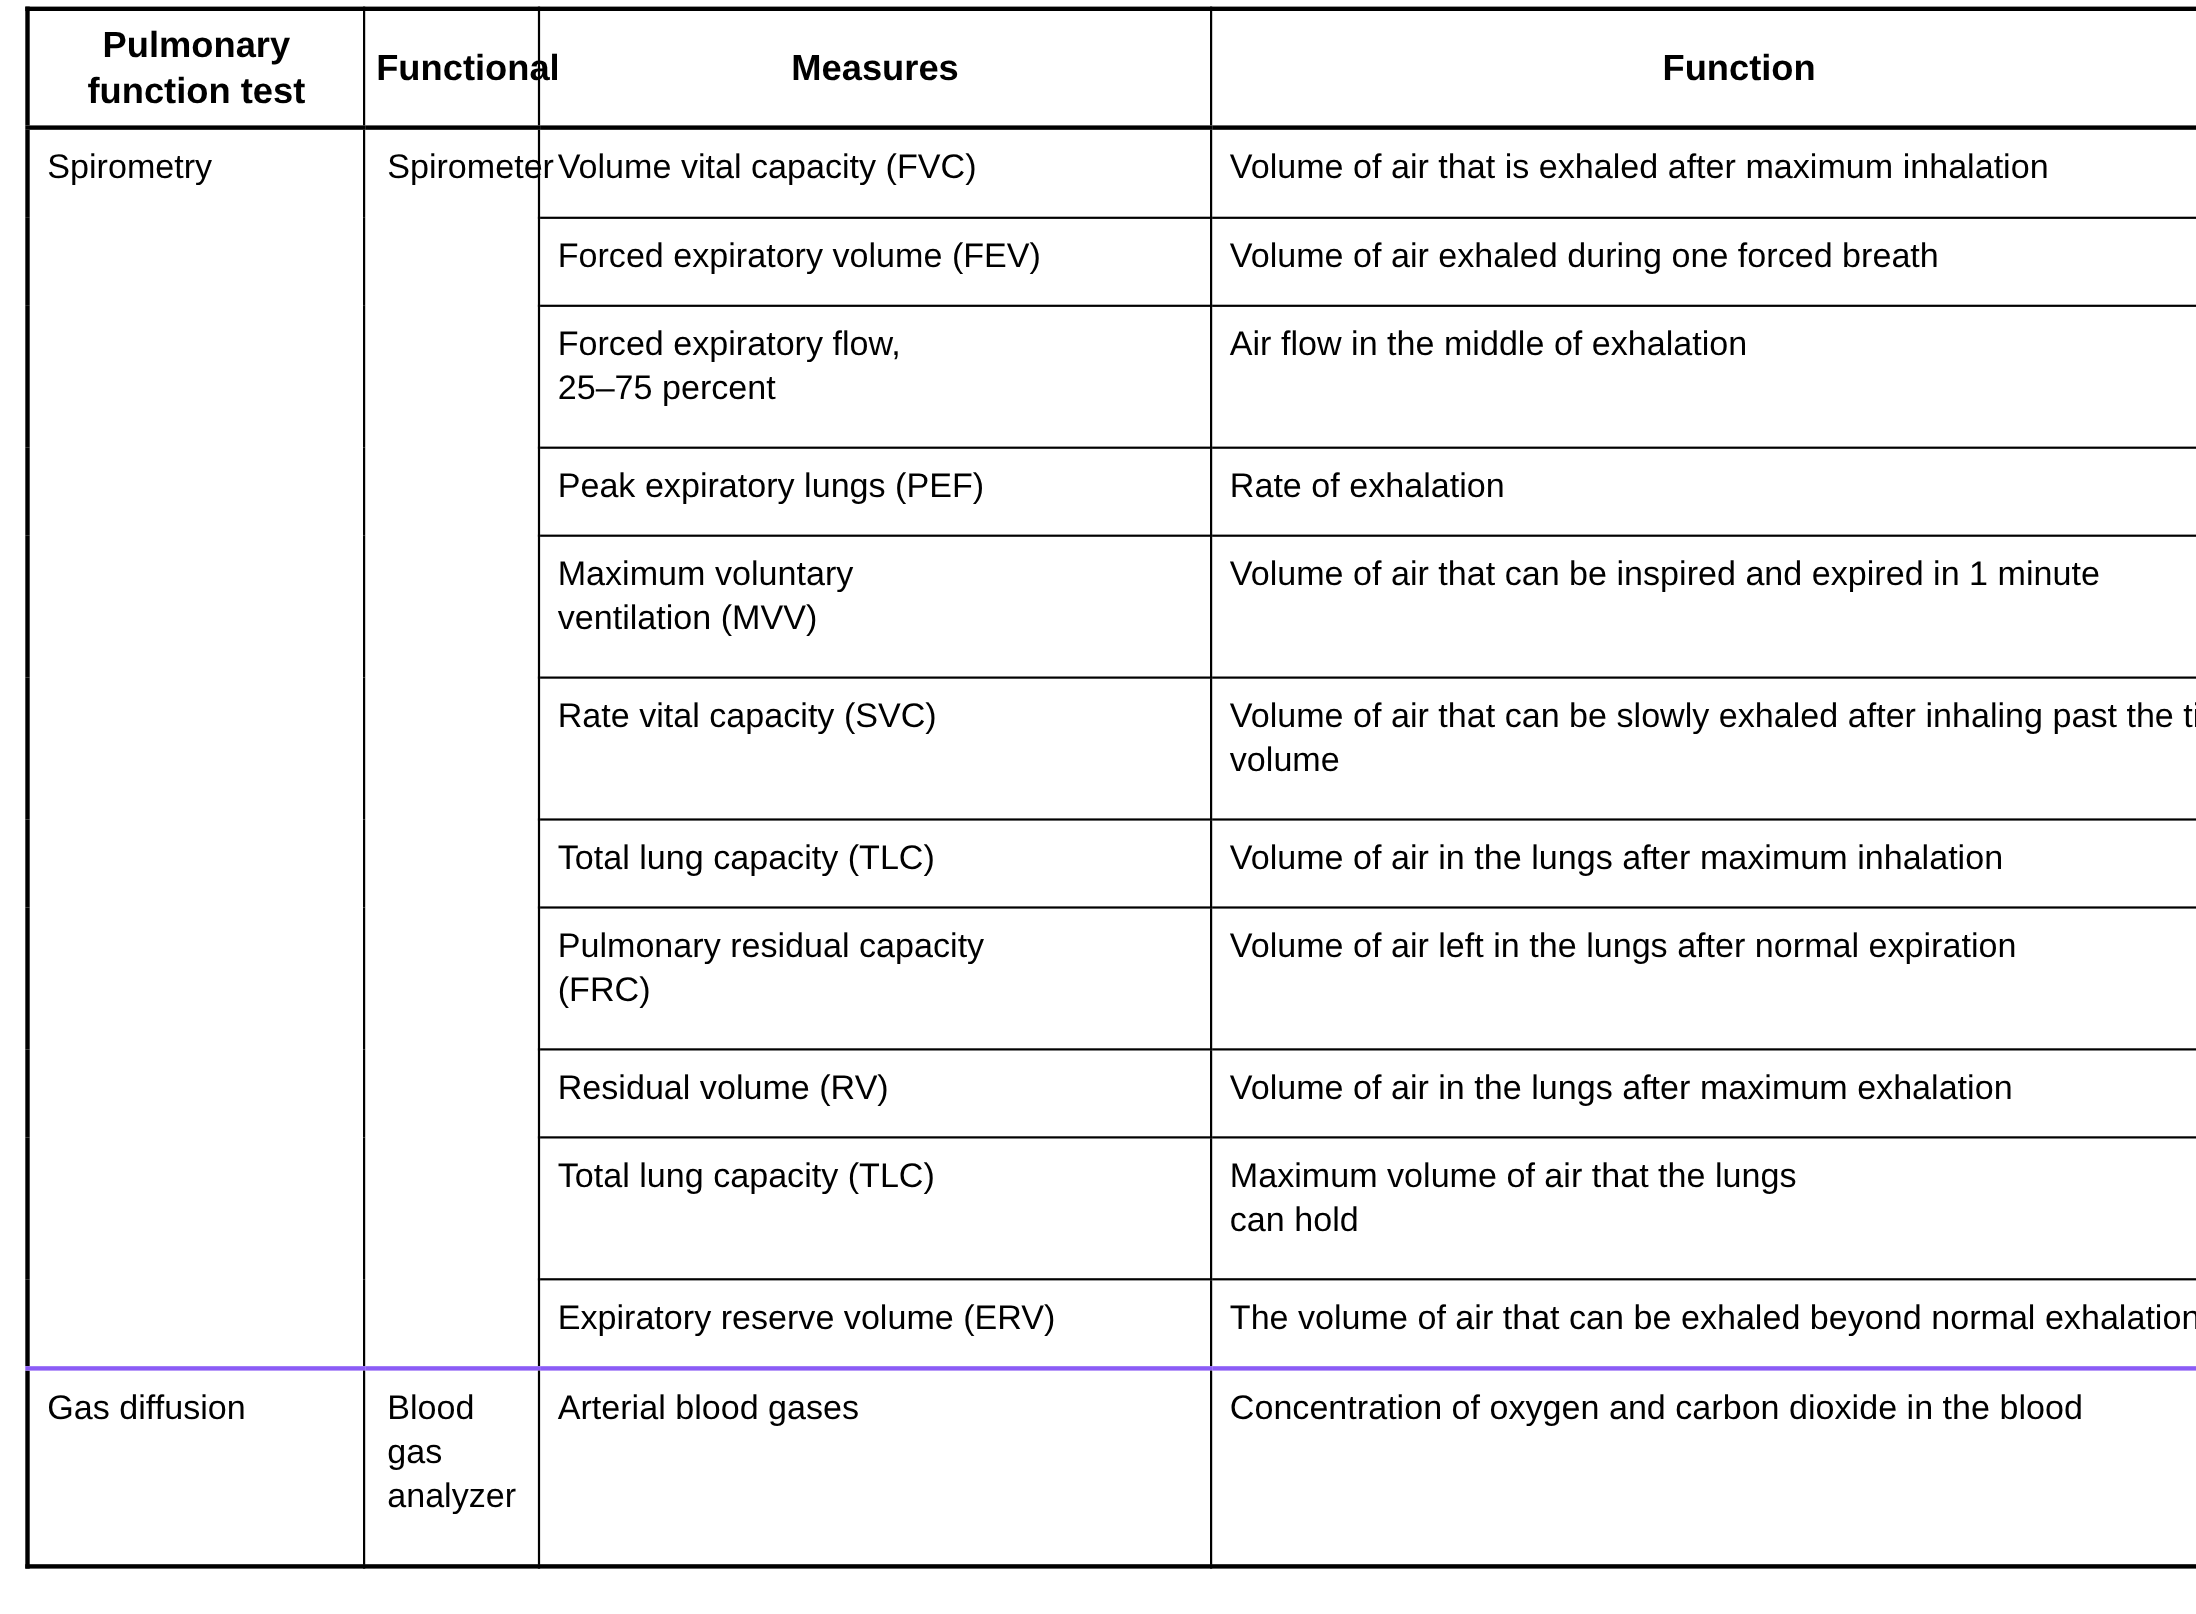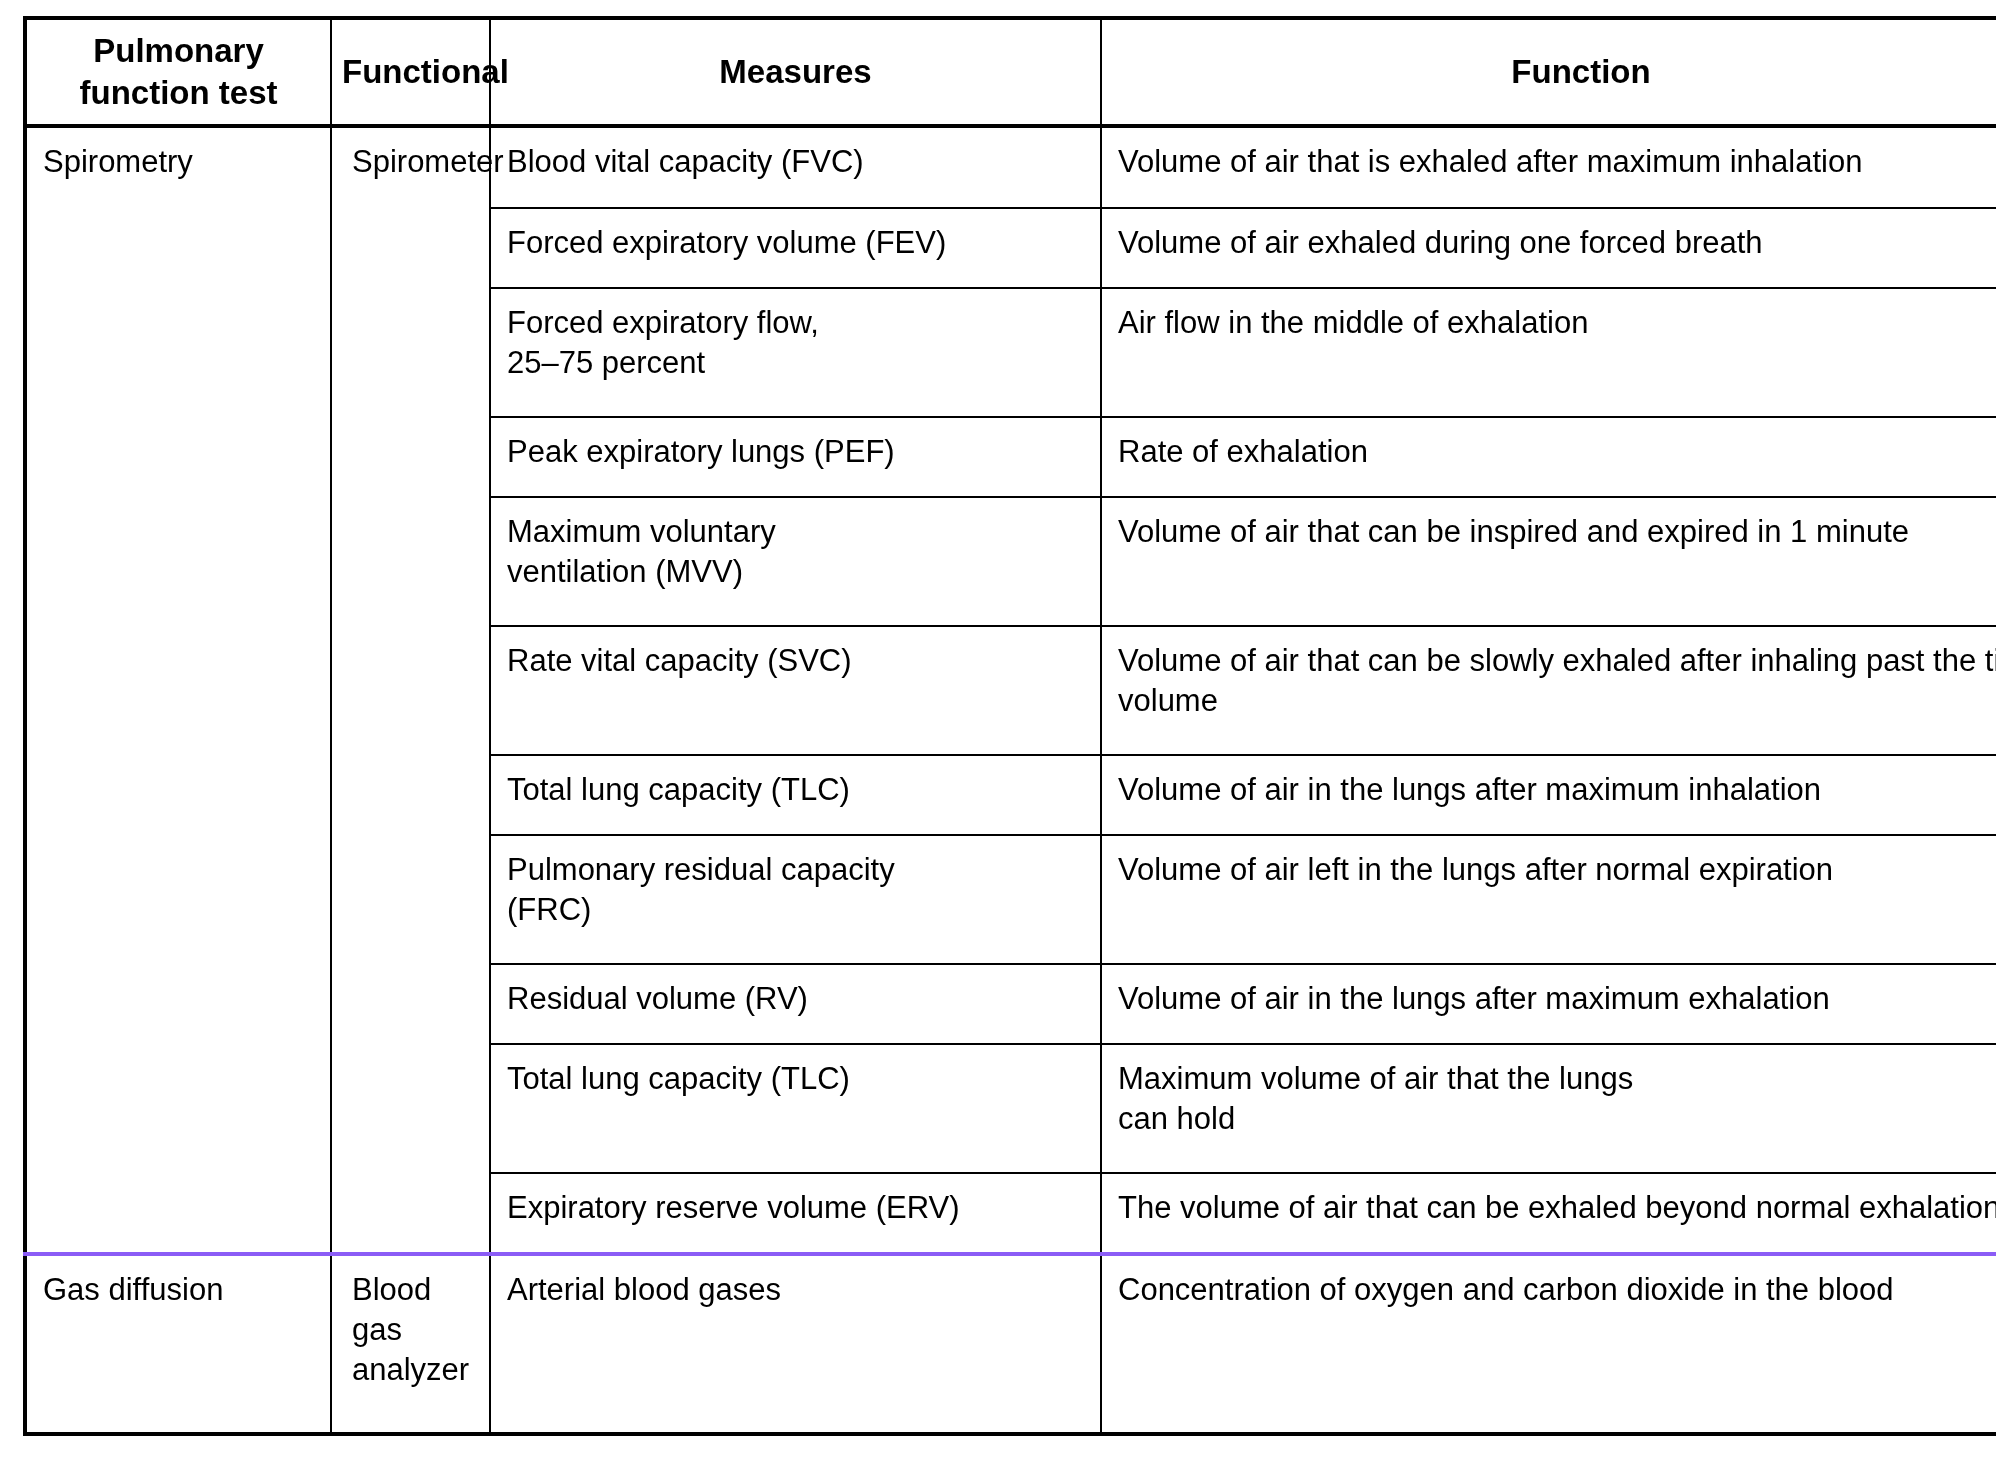--- a/index.html
+++ b/index.html
@@ -11,21 +11,21 @@
     width: 1996px;
     height: 1467px;
     font-family: "Liberation Sans", sans-serif;
     color: #000000;
     overflow: hidden;
   }
 
   .sheet {
     position: absolute;
     left: 23px;
-    top: 16px;
+    top: 6px;
     width: 1947px;
     height: 1420px;
   }
 
   table.pft {
     border-collapse: collapse;
     table-layout: fixed;
     width: 1947px;
     height: 1420px;
     border: 4px solid #000000;
@@ -89,21 +89,21 @@
         <th class="h-inst">Functional</th>
         <th class="h-meas">Measures</th>
         <th class="h-func">Function</th>
       </tr>
     </thead>
     <tbody>
 
       <tr>
         <td class="span-cell c-test" rowspan="11">Spirometry</td>
         <td class="span-cell c-inst" rowspan="11">Spirometer</td>
-        <td class="nowrap-block">Blood vital capacity (FVC)</td>
+        <td class="nowrap-block">Volume vital capacity (FVC)</td>
         <td>Volume of air that is exhaled after maximum inhalation</td>
       </tr>
 
       <tr>
         <td class="nowrap-block">Forced expiratory volume (FEV)</td>
         <td>Volume of air exhaled during one forced breath</td>
       </tr>
 
       <tr>
         <td class="nowrap-block">Forced expiratory flow,

